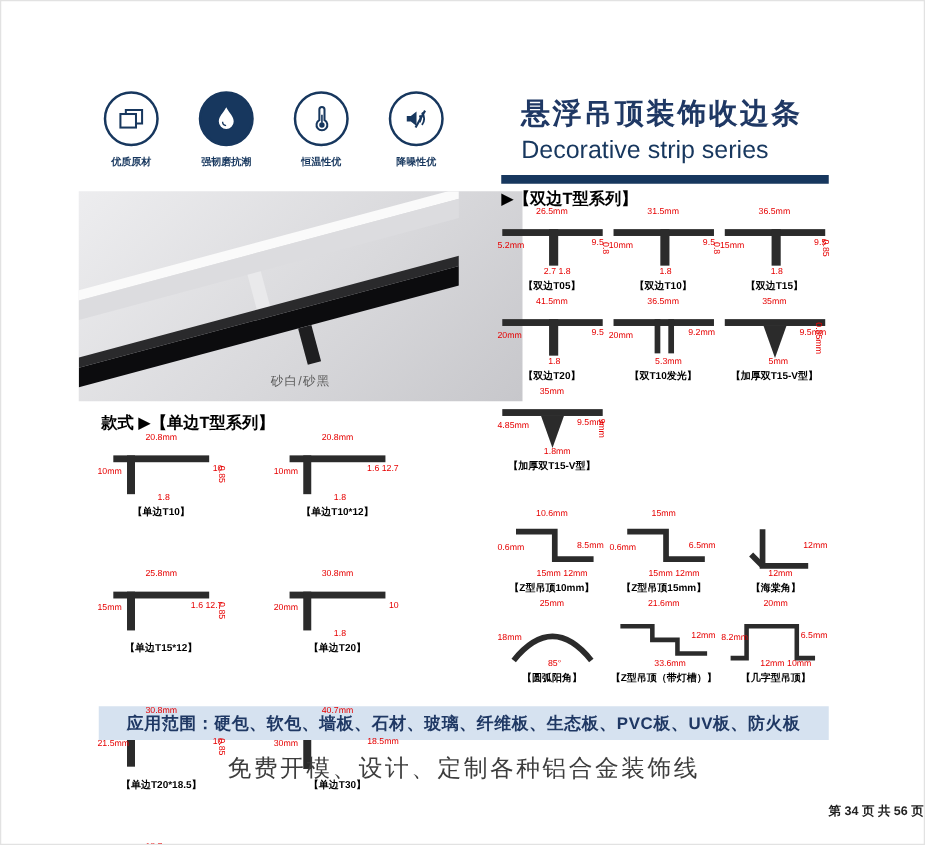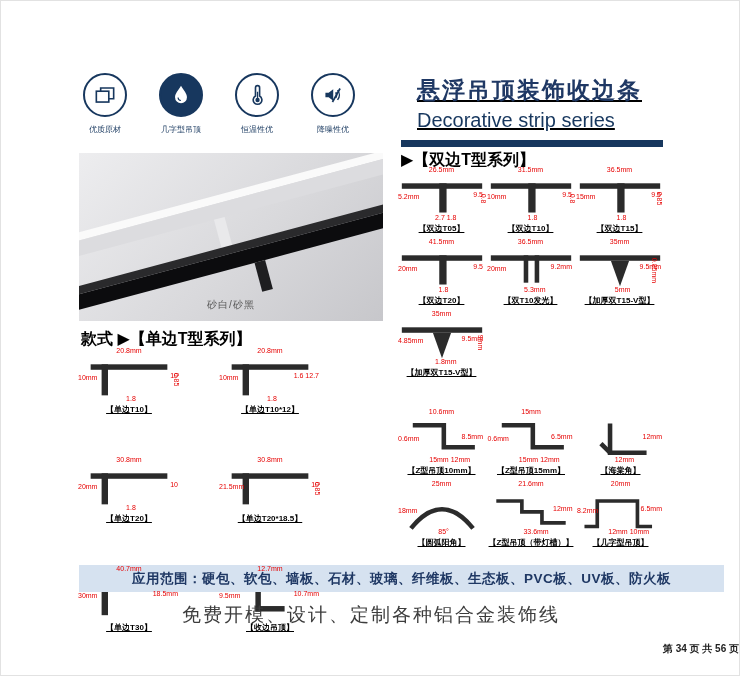--- a/index.html
+++ b/index.html
@@ -6,58 +6,58 @@
   html,body { background:#ffffff; }
   body { font-family:"Liberation Sans","DejaVu Sans",sans-serif; color:#000; }
   .page { position:relative; width:740px; height:676px; background:#fff; border:1px solid #e2e2e2; overflow:hidden; }
 
   
   .features { position:absolute; left:74px; top:72px; display:flex; gap:16px; }
   .feature { width:60px; text-align:center; }
   .circ { width:44px; height:44px; border:2px solid #17375e; border-radius:50%;
           margin:0 auto 7px auto; display:flex; align-items:center; justify-content:center; }
   .circ.filled { background:#17375e; }
-  .flabel { font-size:8px; color:#17375e; white-space:nowrap; font-weight:normal; }
-
-  
-  .title-block { position:absolute; left:416px; top:74px; width:248px;text-decoration:underline; }
+  .flabel { font-size:8px; color:#17375e; white-space:nowrap; font-weight:bold; }
+
+  
+  .title-block { position:absolute; left:416px; top:74px; width:248px; }
   .title-cn { font-size:23px; font-weight:bold; color:#1f3864; letter-spacing:2px; white-space:nowrap; }
   .title-en { font-size:20px; color:#17375e; margin-top:3px; white-space:nowrap; }
   .title-bar { position:absolute; left:400px; top:139px; width:262px; height:7px; background:#17375e; }
 
   
-  .photo { position:absolute; left:78px; top:152px; width:304px; height:168px;
+  .photo { position:absolute; left:62px; top:152px; width:355px; height:168px;
            background:linear-gradient(135deg,#ededef 0%,#d9d9dc 55%,#c7c7cb 100%); overflow:hidden; }
   .photo svg { display:block; }
   .photo-cap { position:absolute; bottom:9px; left:0; width:100%; text-align:center;
                font-size:10px; color:#5a5a5a; letter-spacing:1px; }
 
   
-  .sec-head { position:absolute; font-size:16px; font-weight:bold; color:#000; white-space:nowrap; }
+  .sec-head { position:absolute; font-size:13px; font-weight:bold; color:#000; white-space:nowrap; }
 
   
   .grid { position:absolute; display:flex; flex-wrap:wrap; align-content:flex-start; }
   .grid-l { left:76px;  top:345px; width:314px;gap:37px; }
   .grid-d { left:396px; top:164px; width:268px; }
   .grid-o { left:396px; top:406px; width:268px;justify-content:space-between; }
-  .cell { position:relative; height:72px;text-decoration:underline; }
+  .cell { position:relative; height:72px; }
   .grid-l .cell { width:104px; }
   .grid-d .cell, .grid-o .cell { width:89px; }
   .draw { position:relative; height:58px; }
   .draw svg { position:absolute; left:50%; top:11px; transform:translateX(-50%); width:84px; height:42px; }
   .dim { position:absolute; color:#e60000; font-size:7px; line-height:1; white-space:nowrap; z-index:2; }
   .dim.top    { top:1px; left:50%; transform:translateX(-50%); }
   .dim.left   { left:1px; top:28px; }
   .dim.right  { right:3px; top:26px; }
   .dim.far    { right:-3px; top:30px; transform:rotate(90deg); }
   .dim.bottom { bottom:2px; left:50%; transform:translateX(-30%); }
   .cap { font-size:8px; font-weight:bold; text-align:center; white-space:nowrap; color:#000; }
 
   
-  .banner { position:absolute; left:78px; top:564px; width:645px; height:27px; background:#d6e2f0;
+  .banner { position:absolute; left:78px; top:564px; width:584px; height:27px; background:#d6e2f0;
             display:flex; align-items:center; justify-content:center; }
   .banner span { font-size:13.5px; font-weight:bold; color:#1f3864; letter-spacing:0.5px; }
   .service-note { position:absolute; left:78px; top:601px; width:584px; text-align:center;
                   font-size:19px; color:#3d3d3d; letter-spacing:2px; }
   .page-num { position:absolute; left:0; top:641px; width:100%; text-align:right;
               font-size:10px; font-weight:bold; color:#222; }
 </style>
 </head>
 <body>
 
@@ -75,21 +75,21 @@
       </div>
       <div class="flabel">优质原材</div>
     </div>
     <div class="feature">
       <div class="circ filled">
         <svg viewBox="0 0 24 24" width="26" height="26">
           <path d="M12 3.5 C9.5 8 6.5 10.5 6.5 14 a5.5 5.5 0 0 0 11 0 C17.5 10.5 14.5 8 12 3.5 Z" fill="#ffffff"></path>
           <path d="M9.3 14.3 a2.8 2.8 0 0 0 2.6 2.8" stroke="#17375e" stroke-width="1" fill="none"></path>
         </svg>
       </div>
-      <div class="flabel">几字型吊顶</div>
+      <div class="flabel">强韧磨抗潮</div>
     </div>
     <div class="feature">
       <div class="circ">
         <svg viewBox="0 0 24 24" width="26" height="26">
           <path d="M10.6 5.2 a1.9 1.9 0 0 1 3.8 0 V13 a4 4 0 1 1 -3.8 0 Z" fill="none" stroke="#17375e" stroke-width="1.5"></path>
           <circle cx="12.5" cy="16.6" r="2" fill="#17375e"></circle>
           <line x1="12.5" y1="9" x2="12.5" y2="15" stroke="#17375e" stroke-width="1.2"></line>
         </svg>
       </div>
       <div class="flabel">恒温性优</div>
@@ -161,20 +161,33 @@
           <span class="dim bottom">1.8</span>
         </div>
         <div class="cap">【单边T10*12】</div>
       </div>
       <div class="cell">
         <div class="draw">
           <svg viewBox="0 0 92 46" fill="#2b2b2b">
             <rect x="4" y="8" width="84" height="6"></rect>
             <rect x="16" y="8" width="7" height="34"></rect>
           </svg>
+          <span class="dim top">25.8mm</span>
+          <span class="dim left">15mm</span>
+          <span class="dim right">1.6 12.7</span>
+          <span class="dim far">0.85</span>
+        </div>
+        <div class="cap">【单边T15*12】</div>
+      </div>
+      <div class="cell">
+        <div class="draw">
+          <svg viewBox="0 0 92 46" fill="#2b2b2b">
+            <rect x="4" y="8" width="84" height="6"></rect>
+            <rect x="16" y="8" width="7" height="34"></rect>
+          </svg>
           <span class="dim top">30.8mm</span>
           <span class="dim left">20mm</span>
           <span class="dim right">10</span>
           <span class="dim bottom">1.8</span>
         </div>
         <div class="cap">【单边T20】</div>
       </div>
       <div class="cell">
         <div class="draw">
           <svg viewBox="0 0 92 46" fill="#2b2b2b">

